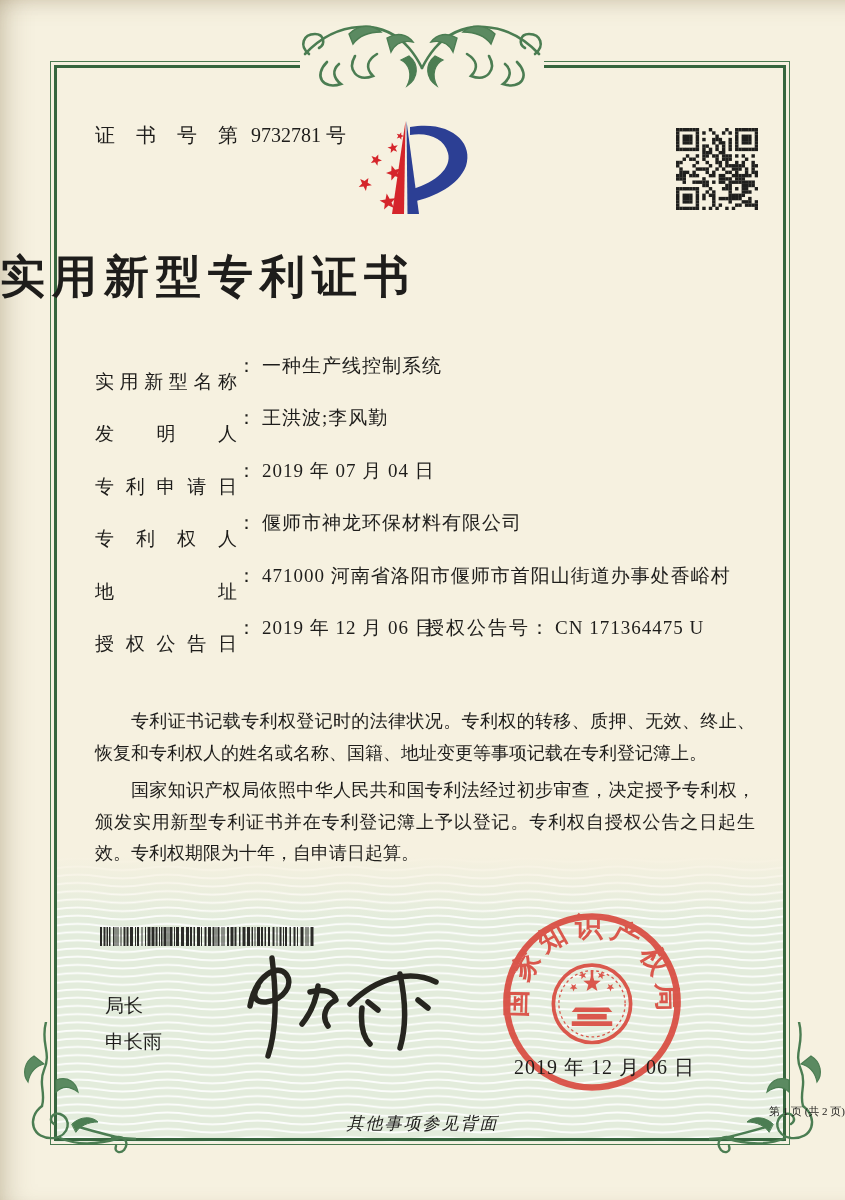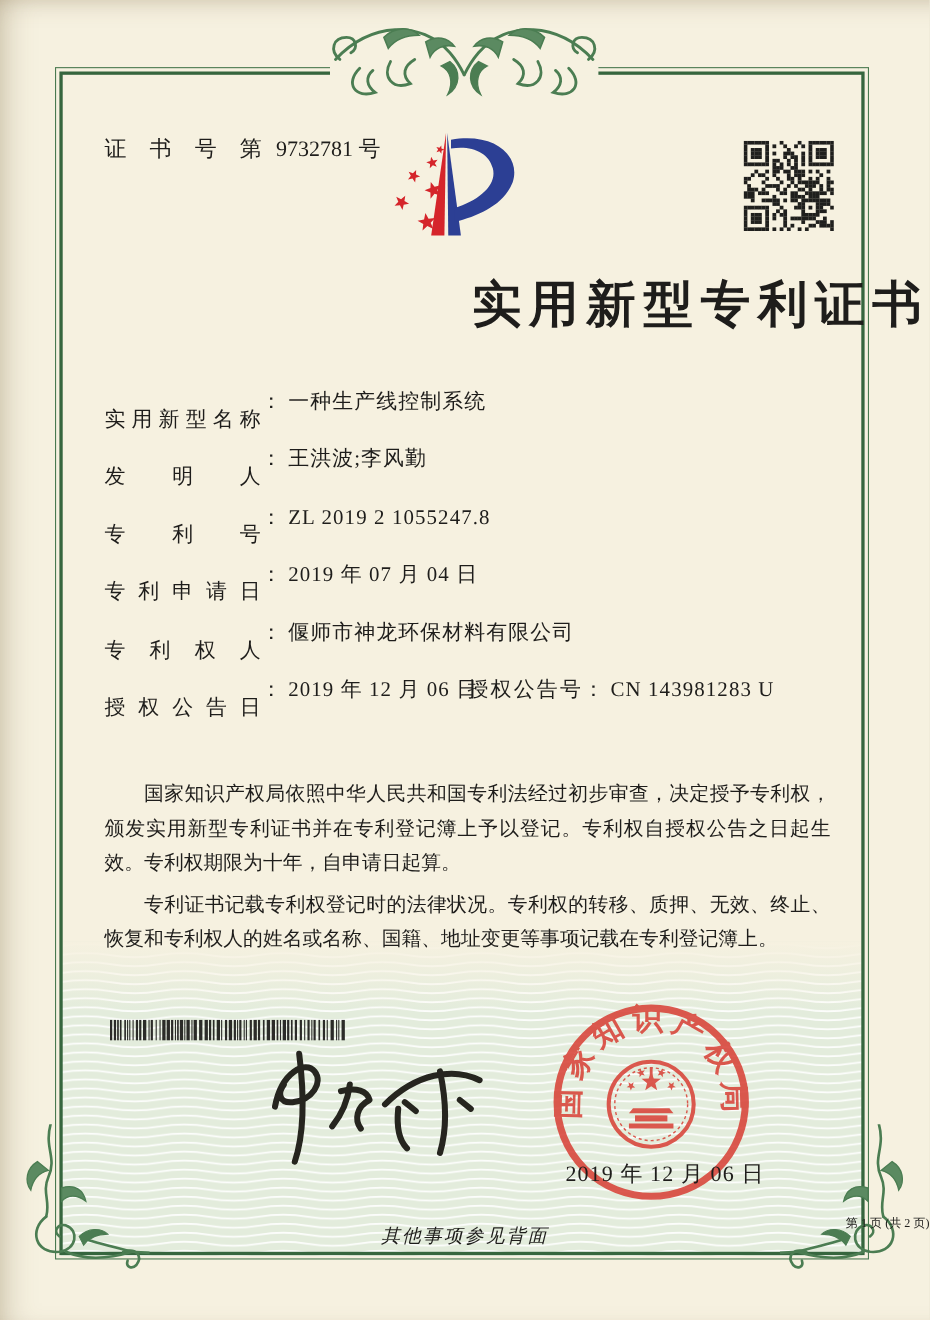--- a/index.html
+++ b/index.html
@@ -15,21 +15,21 @@
   .frame-inner{position:absolute;left:3px;top:3px;right:3px;bottom:3px;border:3px solid #36663e;}
   
   .band{left:55px;top:856px;width:729px;height:286px;z-index:1;}
   .band-fade{left:55px;top:856px;width:729px;height:64px;z-index:1;
              background:linear-gradient(#f6f1e0,rgba(246,241,224,0));}
   
   .certno{left:95px;top:122px;font-size:20px;z-index:4;}
   .certno .sp{letter-spacing:8px;}
   .logo{left:340px;top:118px;z-index:4;}
   .qr{left:676px;top:128px;z-index:4;}
-  .title{left:0;top:247px;width:845px;text-align:right;font-size:45px;font-weight:700;
+  .title{left:0;top:247px;width:845px;text-align:left;font-size:45px;font-weight:700;
          letter-spacing:7px;z-index:4;}
   
   .fields{left:95px;top:352px;width:672px;z-index:4;font-size:19px;}
   .frow{position:relative;height:28px;line-height:28px;margin-bottom:24.4px;white-space:nowrap;}
   .flabel{display:inline-block;width:142px;text-align:justify;text-align-last:justify;vertical-align:top;margin-top:16px;}
   .fvalue{letter-spacing:1px;margin-left:6px;}
   .grant{position:absolute;left:330px;top:0;}
   .grant .glabel{letter-spacing:2px;}
   
   .paras{left:95px;top:706px;width:660px;font-size:18px;line-height:31.5px;
@@ -438,39 +438,39 @@
   <div class="abs title">实用新型专利证书</div>
 
   <div class="abs fields">
     <div class="frow">
       <span class="flabel">实用新型名称</span><span>：</span><span class="fvalue">一种生产线控制系统</span>
     </div>
     <div class="frow">
       <span class="flabel">发明人</span><span>：</span><span class="fvalue">王洪波;李风勤</span>
     </div>
     <div class="frow">
-      <span class="flabel">专利号</span><span>：</span><span class="fvalue">ZL 2019 2 1055247.8</span>
-    </div>
-    <div class="frow">
       <span class="flabel">专利申请日</span><span>：</span><span class="fvalue">2019 年 07 月 04 日</span>
     </div>
     <div class="frow">
       <span class="flabel">专利权人</span><span>：</span><span class="fvalue">偃师市神龙环保材料有限公司</span>
     </div>
     <div class="frow">
+      <span class="flabel">地址</span><span>：</span><span class="fvalue">471000 河南省洛阳市偃师市首阳山街道办事处香峪村</span>
+    </div>
+    <div class="frow">
       <span class="flabel">授权公告日</span><span>：</span><span class="fvalue">2019 年 12 月 06 日</span>
       <span class="grant">
-        <span class="glabel">授权公告号</span><span>：</span><span class="fvalue">CN 143981283 U</span>
+        <span class="glabel">授权公告号</span><span>：</span><span class="fvalue">CN 171364475 U</span>
       </span>
     </div>
   </div>
 
   <div class="abs paras">
+    <p>专利证书记载专利权登记时的法律状况。专利权的转移、质押、无效、终止、恢复和专利权人的姓名或名称、国籍、地址变更等事项记载在专利登记簿上。</p>
     <p>国家知识产权局依照中华人民共和国专利法经过初步审查，决定授予专利权，颁发实用新型专利证书并在专利登记簿上予以登记。专利权自授权公告之日起生效。专利权期限为十年，自申请日起算。</p>
-    <p>专利证书记载专利权登记时的法律状况。专利权的转移、质押、无效、终止、恢复和专利权人的姓名或名称、国籍、地址变更等事项记载在专利登记簿上。</p>
   </div>
 
   <svg class="abs barcode" width="218" height="19" viewBox="0 0 218 19">
       <rect x="0.0" y="0" width="2" height="19" fill="#2b2b28"></rect>
       <rect x="3.5" y="0" width="2" height="19" fill="#2b2b28"></rect>
       <rect x="6.5" y="0" width="1.5" height="19" fill="#2b2b28"></rect>
       <rect x="9.0" y="0" width="1.5" height="19" fill="#2b2b28"></rect>
       <rect x="13.0" y="0" width="1.5" height="19" fill="#2b2b28"></rect>
       <rect x="15.5" y="0" width="1" height="19" fill="#2b2b28"></rect>
       <rect x="17.5" y="0" width="1" height="19" fill="#2b2b28"></rect>
@@ -524,20 +524,24 @@
       <rect x="185.0" y="0" width="2" height="19" fill="#2b2b28"></rect>
       <rect x="189.5" y="0" width="1.5" height="19" fill="#2b2b28"></rect>
       <rect x="193.5" y="0" width="2" height="19" fill="#2b2b28"></rect>
       <rect x="197.0" y="0" width="1" height="19" fill="#2b2b28"></rect>
       <rect x="200.5" y="0" width="3" height="19" fill="#2b2b28"></rect>
       <rect x="205.5" y="0" width="1" height="19" fill="#2b2b28"></rect>
       <rect x="207.5" y="0" width="1" height="19" fill="#2b2b28"></rect>
       <rect x="210.5" y="0" width="3" height="19" fill="#2b2b28"></rect>
     </svg>
 
+  <div class="abs director">
+    <div>局长</div>
+    <div>申长雨</div>
+  </div>
 
   <svg class="abs sig" width="235" height="120" viewBox="0 0 235 120">
     <g fill="none" stroke="#26251f" stroke-width="5.5" stroke-linecap="round" stroke-linejoin="round">
       <path d="M28,62 C34,30 56,20 64,30 C72,40 62,56 44,58 C32,59 30,50 36,42"></path>
       <path d="M50,14 C54,46 56,82 46,112"></path>
       <path d="M96,42 C94,58 88,70 80,80"></path>
       <path d="M88,48 C102,44 112,48 114,56 C102,62 100,74 106,82"></path>
       <path d="M128,60 C156,32 190,26 214,38"></path>
       <path d="M178,30 C184,58 184,84 178,104"></path>
       <path d="M146,58 l10,8"></path>

